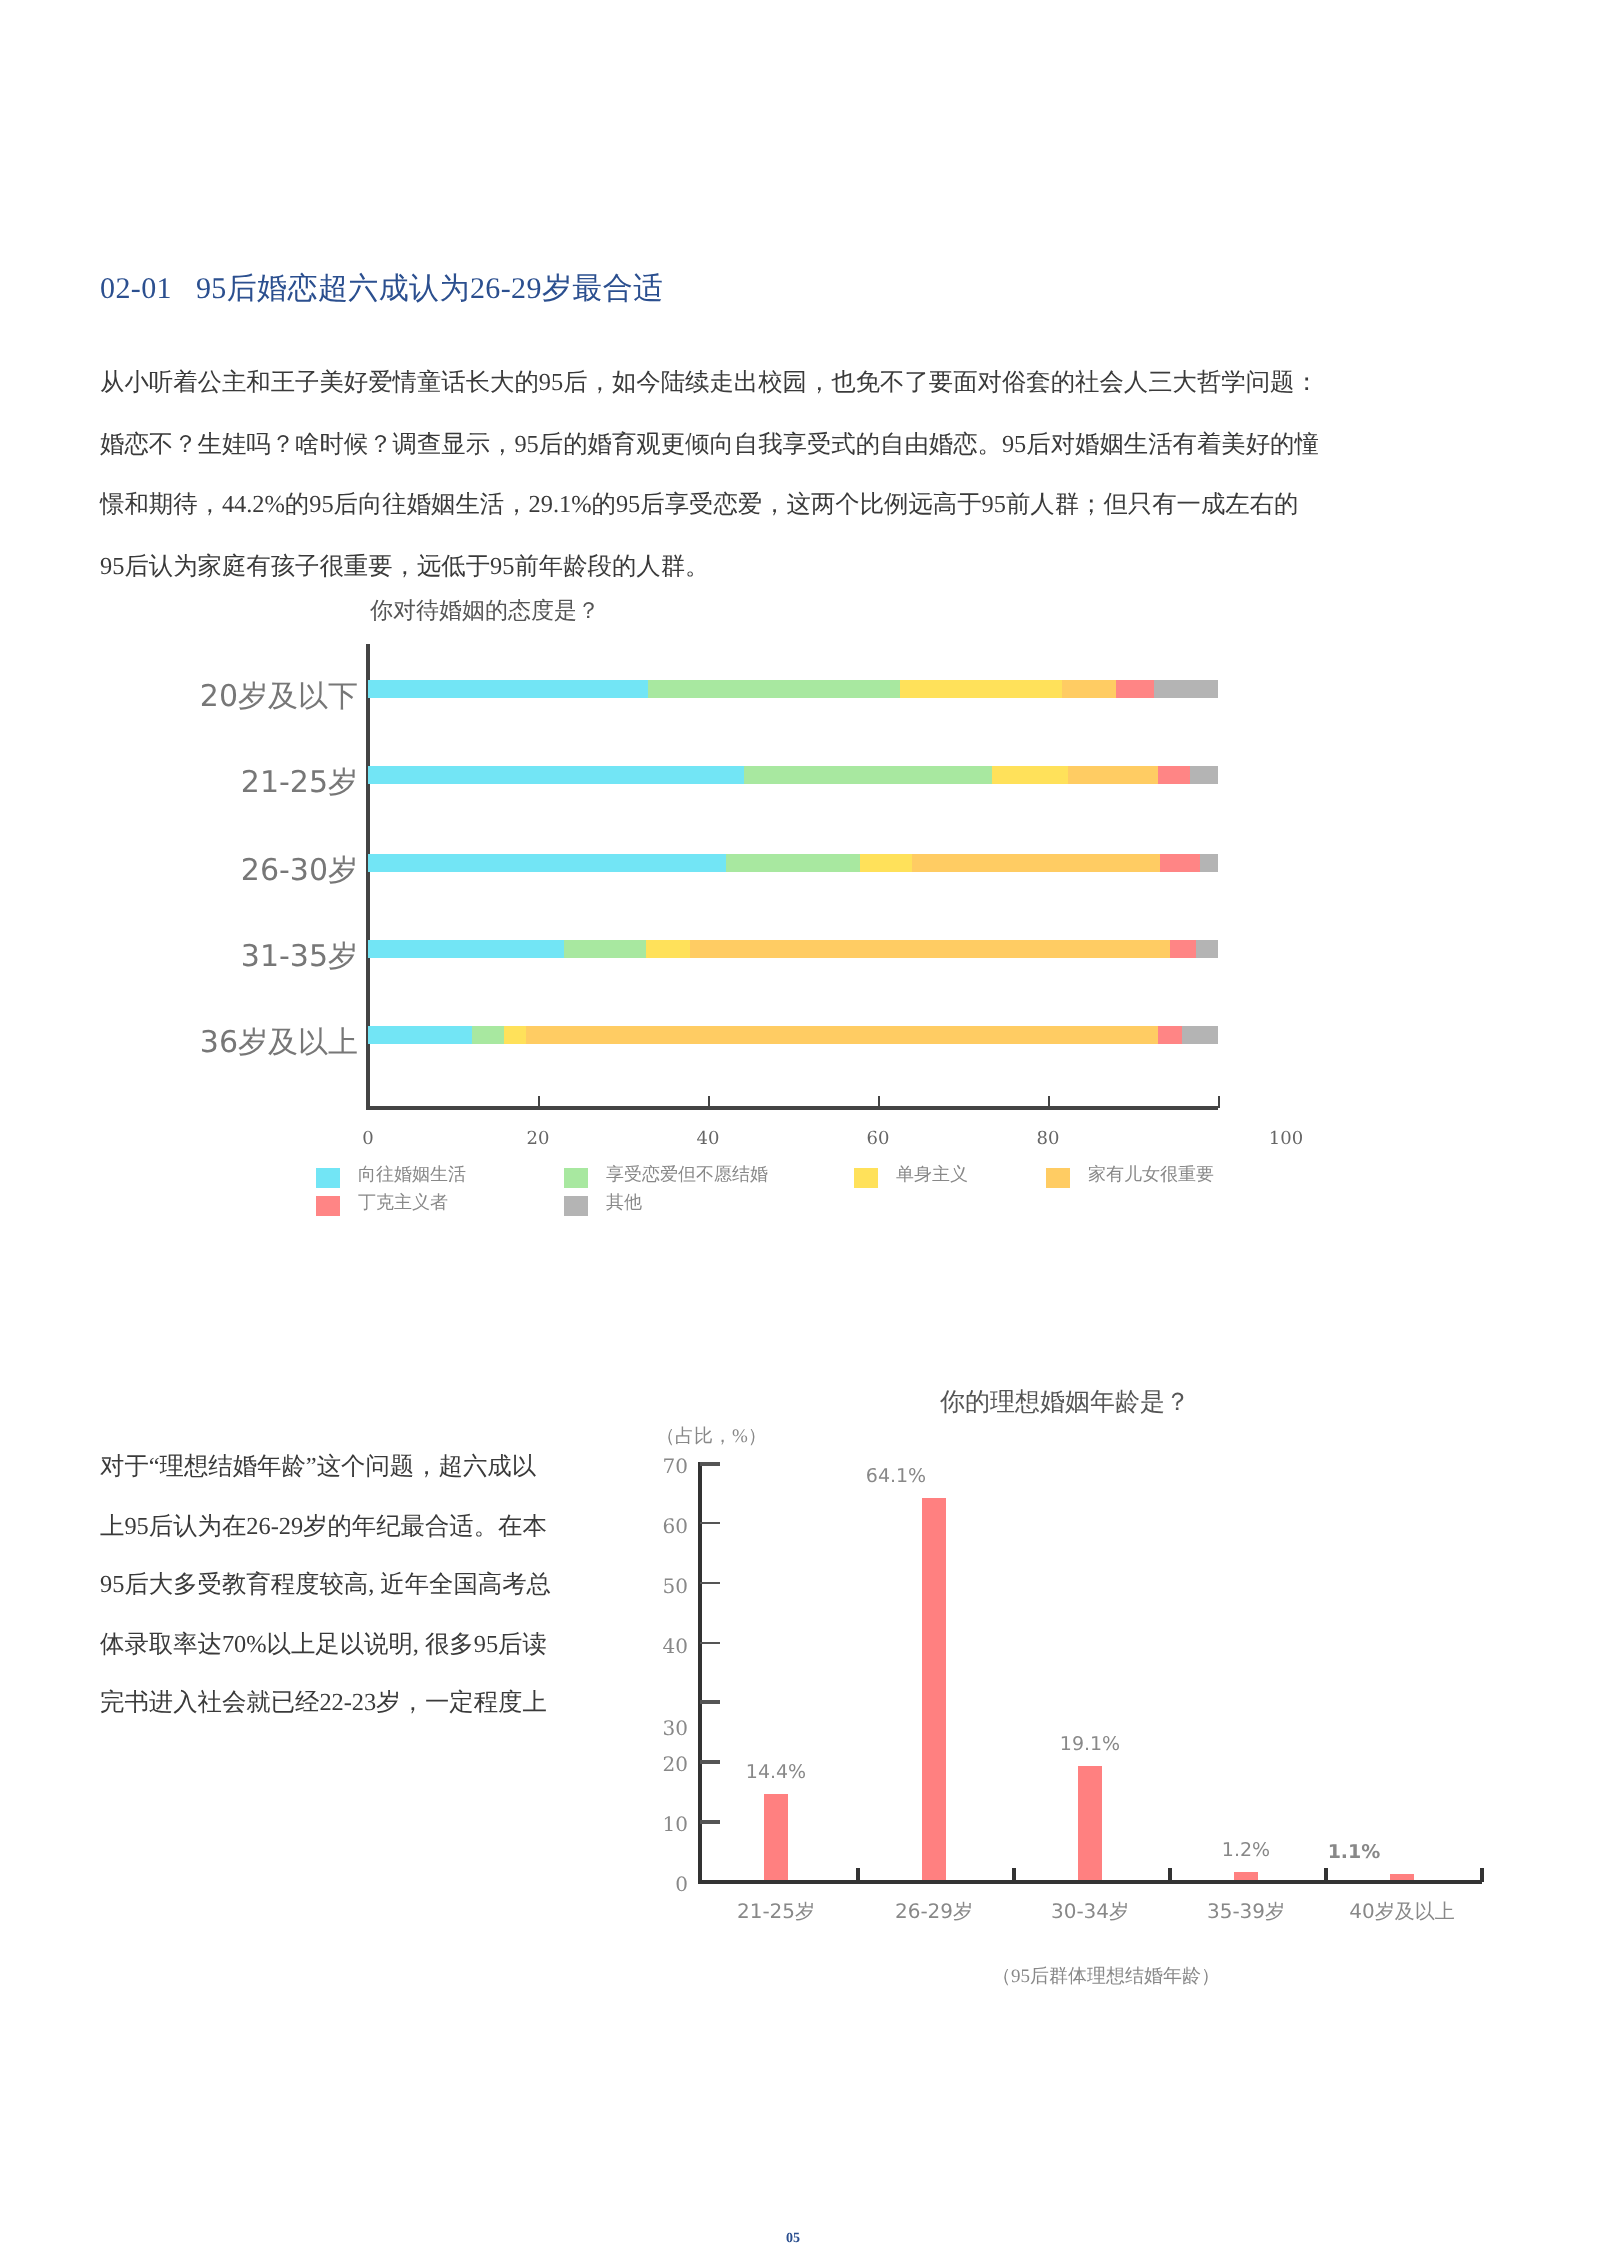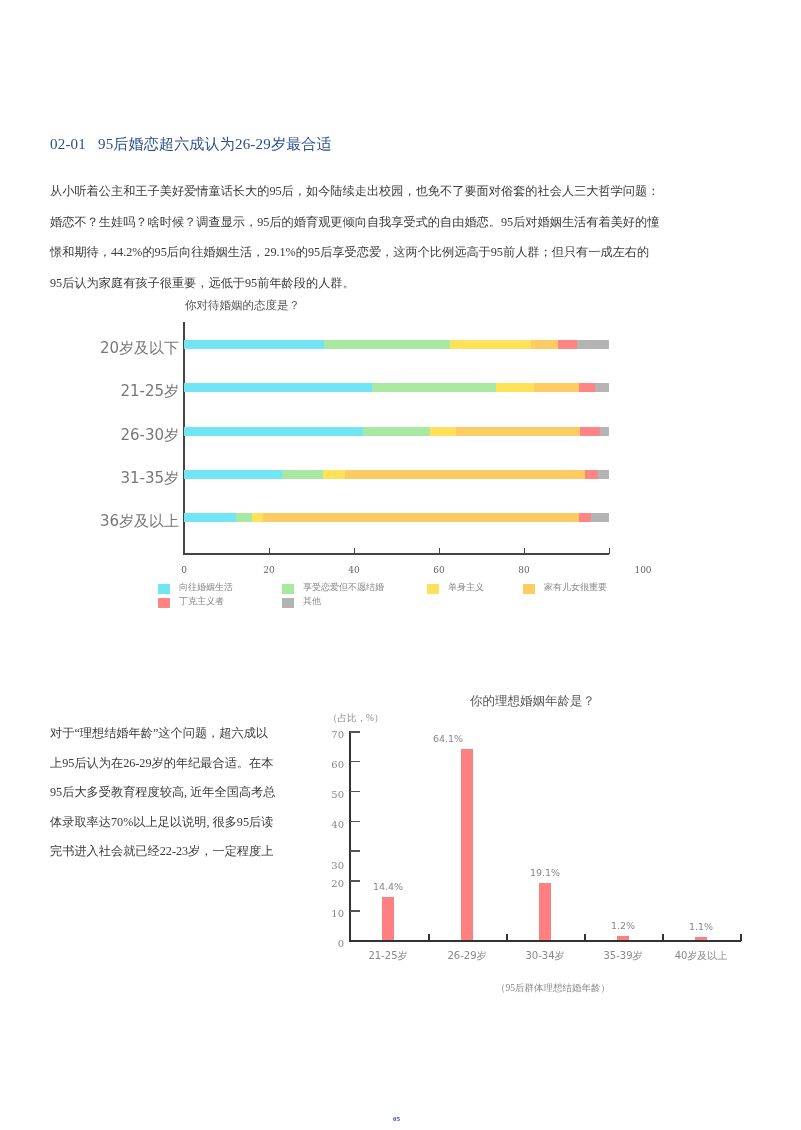--- a/index.html
+++ b/index.html
@@ -185,18 +185,18 @@
       <div class="c2-bar" style="left: 461px; top: 748.616px; height: 191.384px; background: rgb(255, 128, 128);"></div>
       <div class="c2-val" style="left: 448px; top: 732.616px;">64.1%</div>
       <div class="c2-xlabel" style="left: 467px;">26-29岁</div>
       <div class="c2-bar" style="left: 539px; top: 882.973px; height: 57.0271px; background: rgb(255, 128, 128);"></div>
       <div class="c2-val" style="left: 545px; top: 866.973px;">19.1%</div>
       <div class="c2-xlabel" style="left: 545px;">30-34岁</div>
       <div class="c2-bar" style="left: 617px; top: 936.417px; height: 3.58286px; background: rgb(255, 128, 128);"></div>
       <div class="c2-val" style="left: 623px; top: 920.417px;">1.2%</div>
       <div class="c2-xlabel" style="left: 623px;">35-39岁</div>
       <div class="c2-bar" style="left: 695px; top: 936.716px; height: 3.28429px; background: rgb(255, 128, 128);"></div>
-      <div class="c2-val" style="left: 701px; top: 920.716px;">1.1%</div>
+      <div class="c2-val" style="left: 677px; top: 920.716px; font-weight: bold;">1.1%</div>
       <div class="c2-xlabel" style="left: 701px;">40岁及以上</div>
     </div>
 </div>
 
 <div class="abs page-num">05</div>
 
 </body></html>

